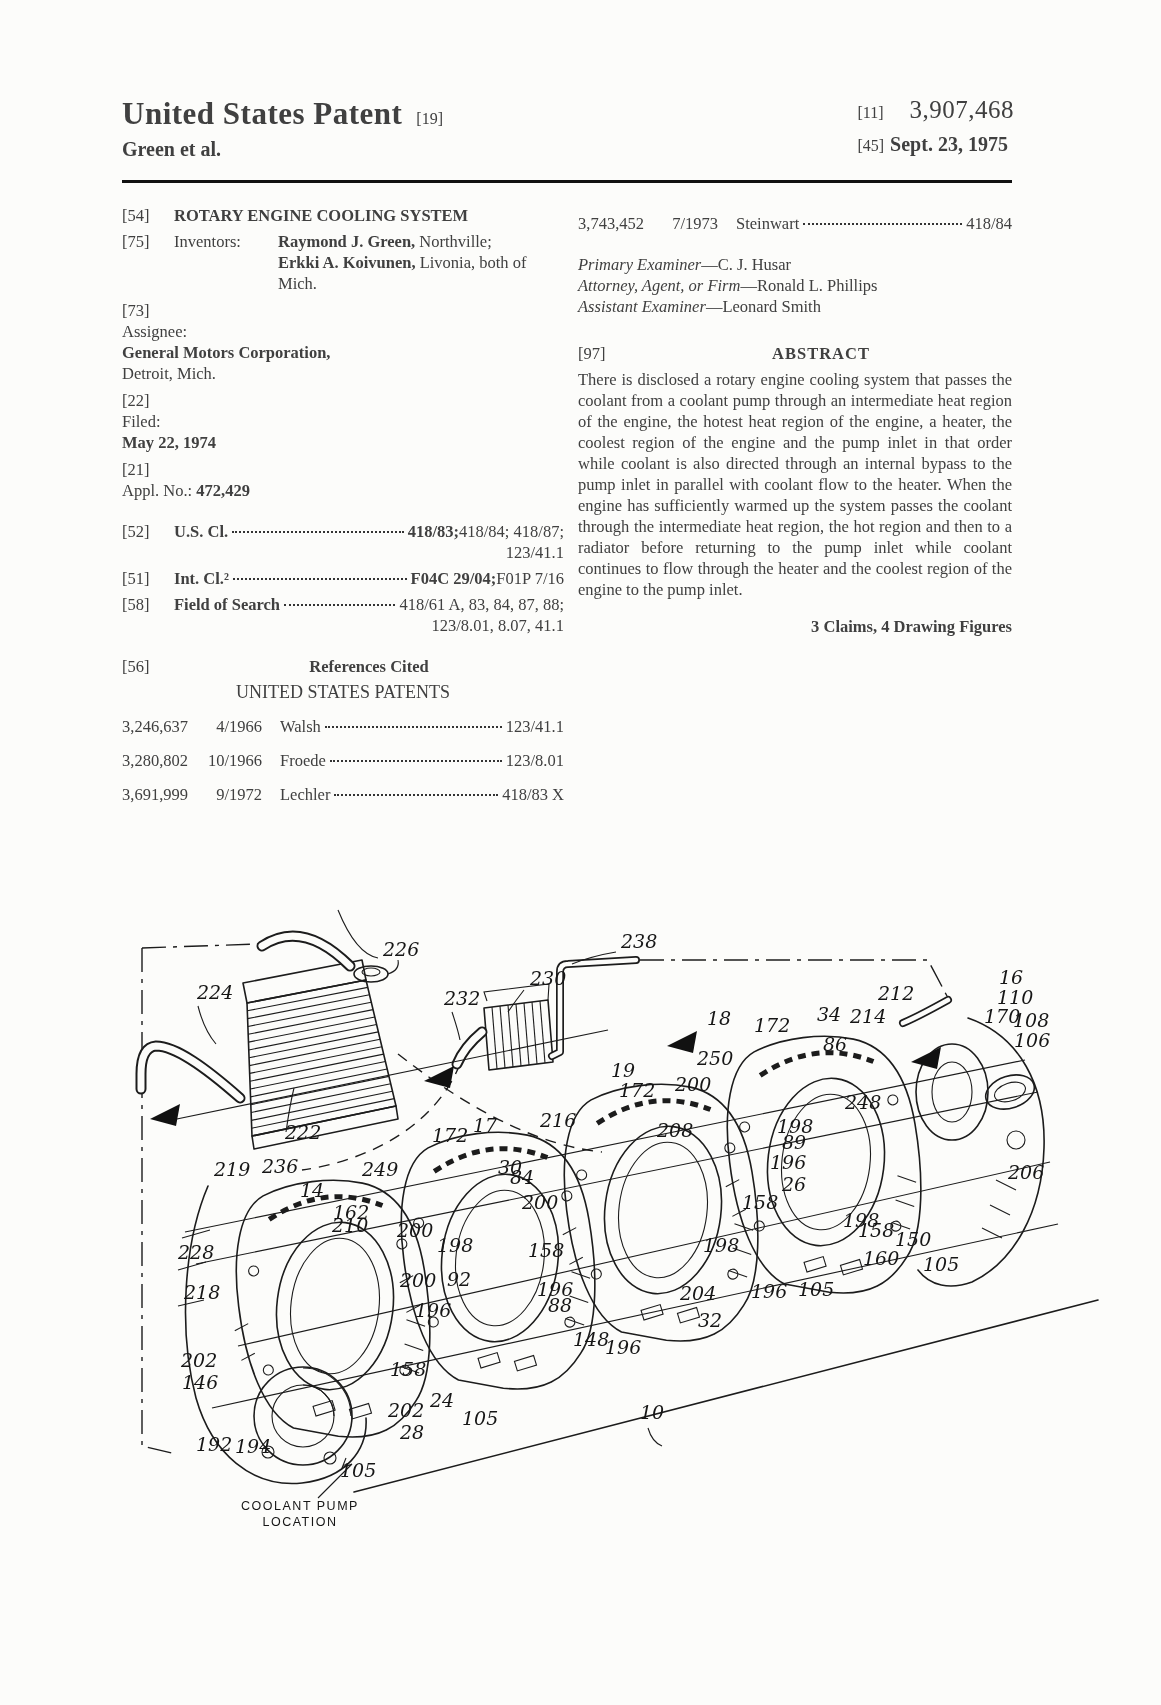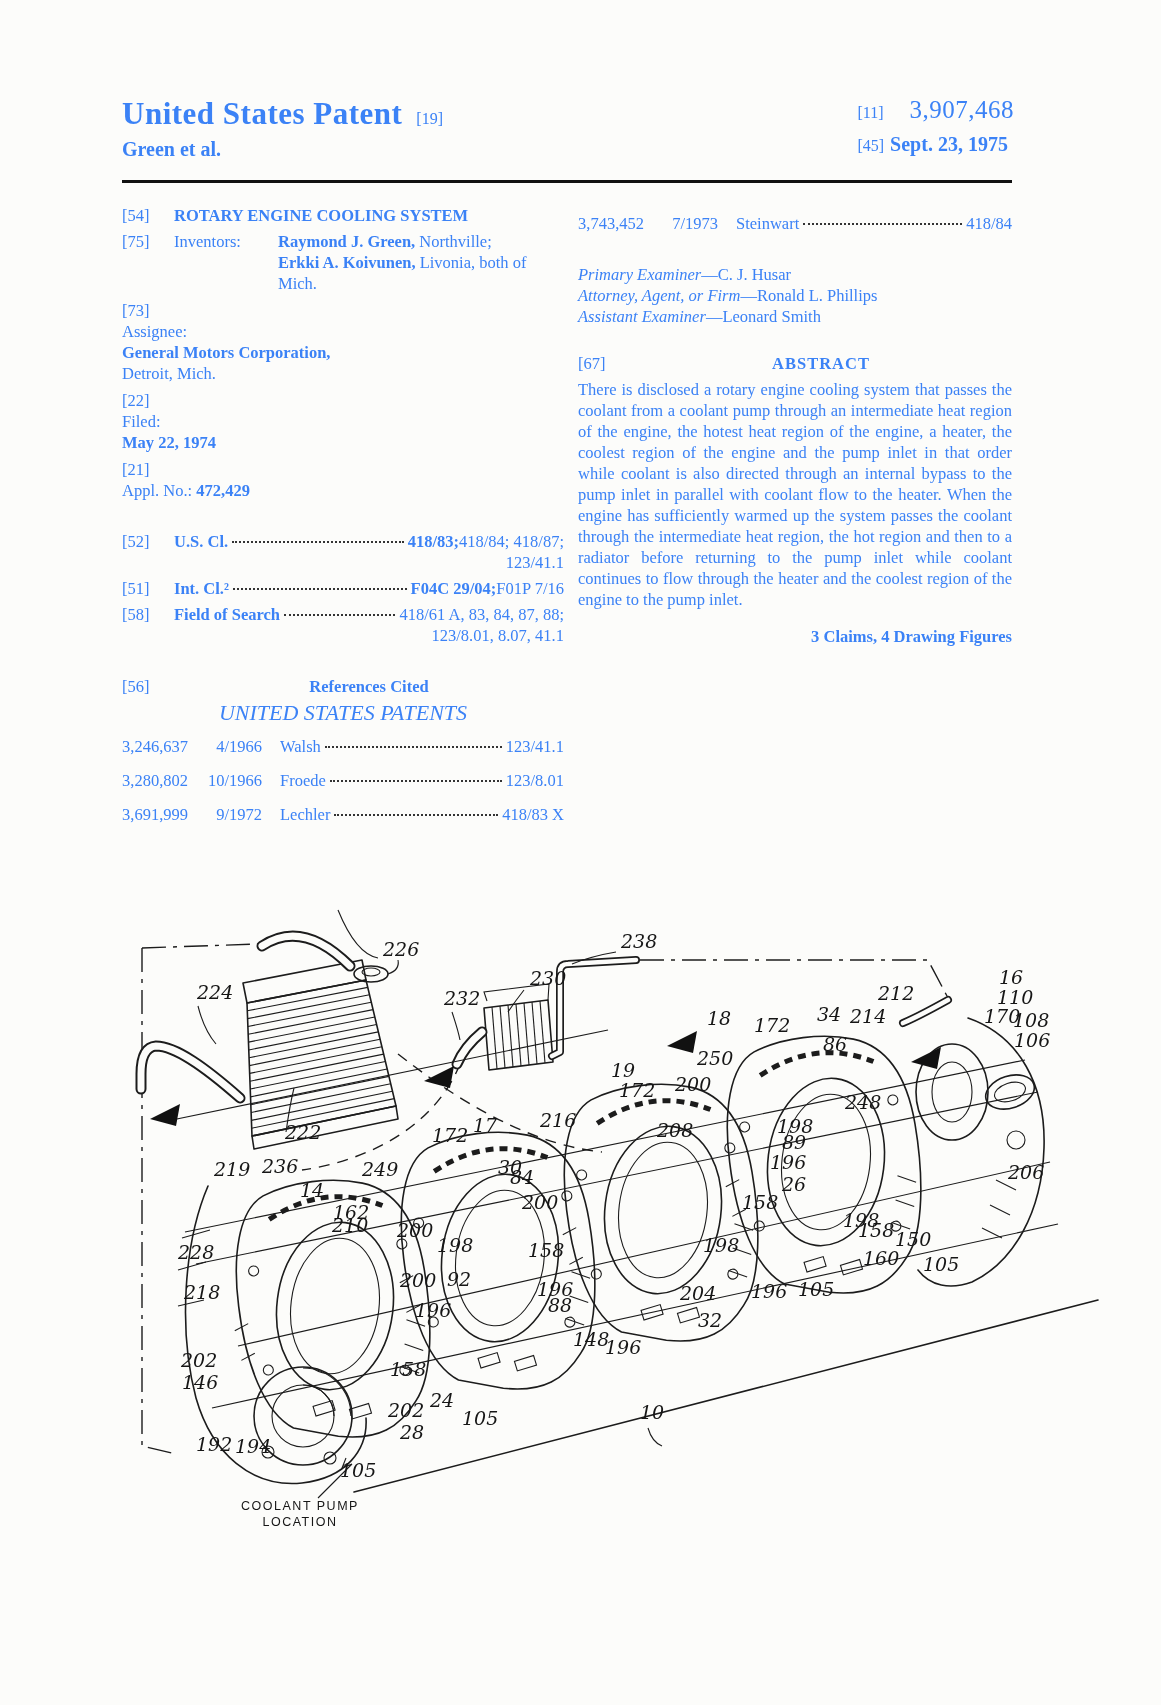--- a/index.html
+++ b/index.html
@@ -1,38 +1,38 @@
 <!DOCTYPE html>
 <html><head>
 <meta charset="utf-8">
 <style>
   html,body{margin:0;padding:0;background:#e8e8e6;}
   .page{position:relative;width:1161px;height:1705px;margin:0 auto;background:#fcfcfa;
-        font-family:"Liberation Serif","DejaVu Serif",serif;color:#3b82f6;overflow:hidden;}
+        font-family:"Liberation Serif","DejaVu Serif",serif;color:#404040;overflow:hidden;}
   
   .hdr{position:absolute;left:122px;top:96px;width:892px;}
   .hdr-main{display:flex;justify-content:space-between;align-items:flex-start;}
   .hdr-title{font-size:31px;font-weight:bold;letter-spacing:.5px;white-space:nowrap;}
   .hdr-tag{font-size:16px;font-weight:normal;margin-left:14px;}
   .hdr-right{text-align:left;}
   .pat-no-row{font-size:16px;white-space:nowrap;}
   .pat-no{font-size:25px;font-weight:normal;margin-left:26px;letter-spacing:.5px;}
   .date-row{font-size:16px;margin-top:9px;white-space:nowrap;}
   .pat-date{font-size:20px;font-weight:bold;margin-left:6px;}
   .authors{font-size:20px;font-weight:bold;margin-top:6px;}
   .hdr-rule{position:absolute;left:122px;top:180px;width:890px;height:3px;background:#111;}
   
   .col-l{position:absolute;left:122px;top:205px;width:442px;font-size:16.5px;line-height:21px;}
   .col-r{position:absolute;left:578px;top:205px;width:434px;font-size:16.5px;line-height:21px;}
   .bib-row{display:flex;margin-bottom:5px;}
   .tag{width:52px;flex:none;}
   .bib-label{width:104px;flex:none;}
   .bib-value{flex:1;}
   b,.b{font-weight:bold;}
-  .mt6{margin-top:6px;flex-direction:column;} .mt22{margin-top:30px;}
+  .mt6{margin-top:6px;flex-direction:column;} .mt22{margin-top:20px;}
   .leadline{display:flex;align-items:baseline;}
   .dots{flex:1;border-bottom:2px dotted #333;margin:0 4px;transform:translateY(-4px);min-width:18px;}
   .r2{text-align:right;}
   .center{text-align:center;}
   .refs-head{font-weight:bold;}
   .ref-row{display:flex;align-items:baseline;margin-top:13px;}
   .ref-num{width:86px;flex:none;}
   .ref-date{width:72px;flex:none;text-align:right;padding-right:18px;box-sizing:border-box;}
   .ref-name{flex:none;}
   .ref-cite{flex:none;}
@@ -133,21 +133,21 @@
             <span>418/61 A, 83, 84, 87, 88;</span>
           </span>
         <div class="r2">123/8.01, 8.07, 41.1</div>
       </span>
     </div>
 
     <div class="bib-row mt22">
       <span class="tag">[56]</span>
       <span class="bib-value center refs-head">References Cited</span>
     </div>
-    <div class="center" style="font-size:22px;font-style:italic;">UNITED STATES PATENTS</div>
+    <div class="center" style="font-size:18px;">UNITED STATES PATENTS</div>
     <div id="refs-list">
         <div class="ref-row">
           <span class="ref-num">3,246,637</span>
           <span class="ref-date">4/1966</span>
           <span class="ref-name">Walsh</span>
           <span class="dots"></span>
           <span class="ref-cite">123/41.1</span>
         </div>
         <div class="ref-row">
           <span class="ref-num">3,280,802</span>
@@ -175,21 +175,21 @@
       <span class="ref-cite">418/84</span>
     </div>
 
     <div class="mt22" id="examiners">
         <div><span class="ital">Primary Examiner</span><span>—C. J. Husar</span></div>
         <div><span class="ital">Attorney, Agent, or Firm</span><span>—Ronald L. Phillips</span></div>
         <div><span class="ital">Assistant Examiner</span><span>—Leonard Smith</span></div>
       </div>
 
     <div class="bib-row mt22" style="margin-top:26px;">
-      <span class="tag">[67]</span>
+      <span class="tag">[97]</span>
       <span class="bib-value center refs-head" style="letter-spacing:1px;">ABSTRACT</span>
     </div>
     <div class="abstract-body">There is disclosed a rotary engine cooling system that passes the coolant from a coolant pump through an intermediate heat region of the engine, the hotest heat region of the engine, a heater, the coolest region of the engine and the pump inlet in that order while coolant is also directed through an internal bypass to the pump inlet in parallel with coolant flow to the heater. When the engine has sufficiently warmed up the system passes the coolant through the intermediate heat region, the hot region and then to a radiator before returning to the pump inlet while coolant continues to flow through the heater and the coolest region of the engine to the pump inlet.</div>
     <div class="claims">3 Claims, 4 Drawing Figures</div>
   </div>
 
   <div class="fig">
     <svg width="1161" height="720" viewBox="0 848 1161 720">
 
       <path class="phantom" d="M142,948 L258,944"></path>

